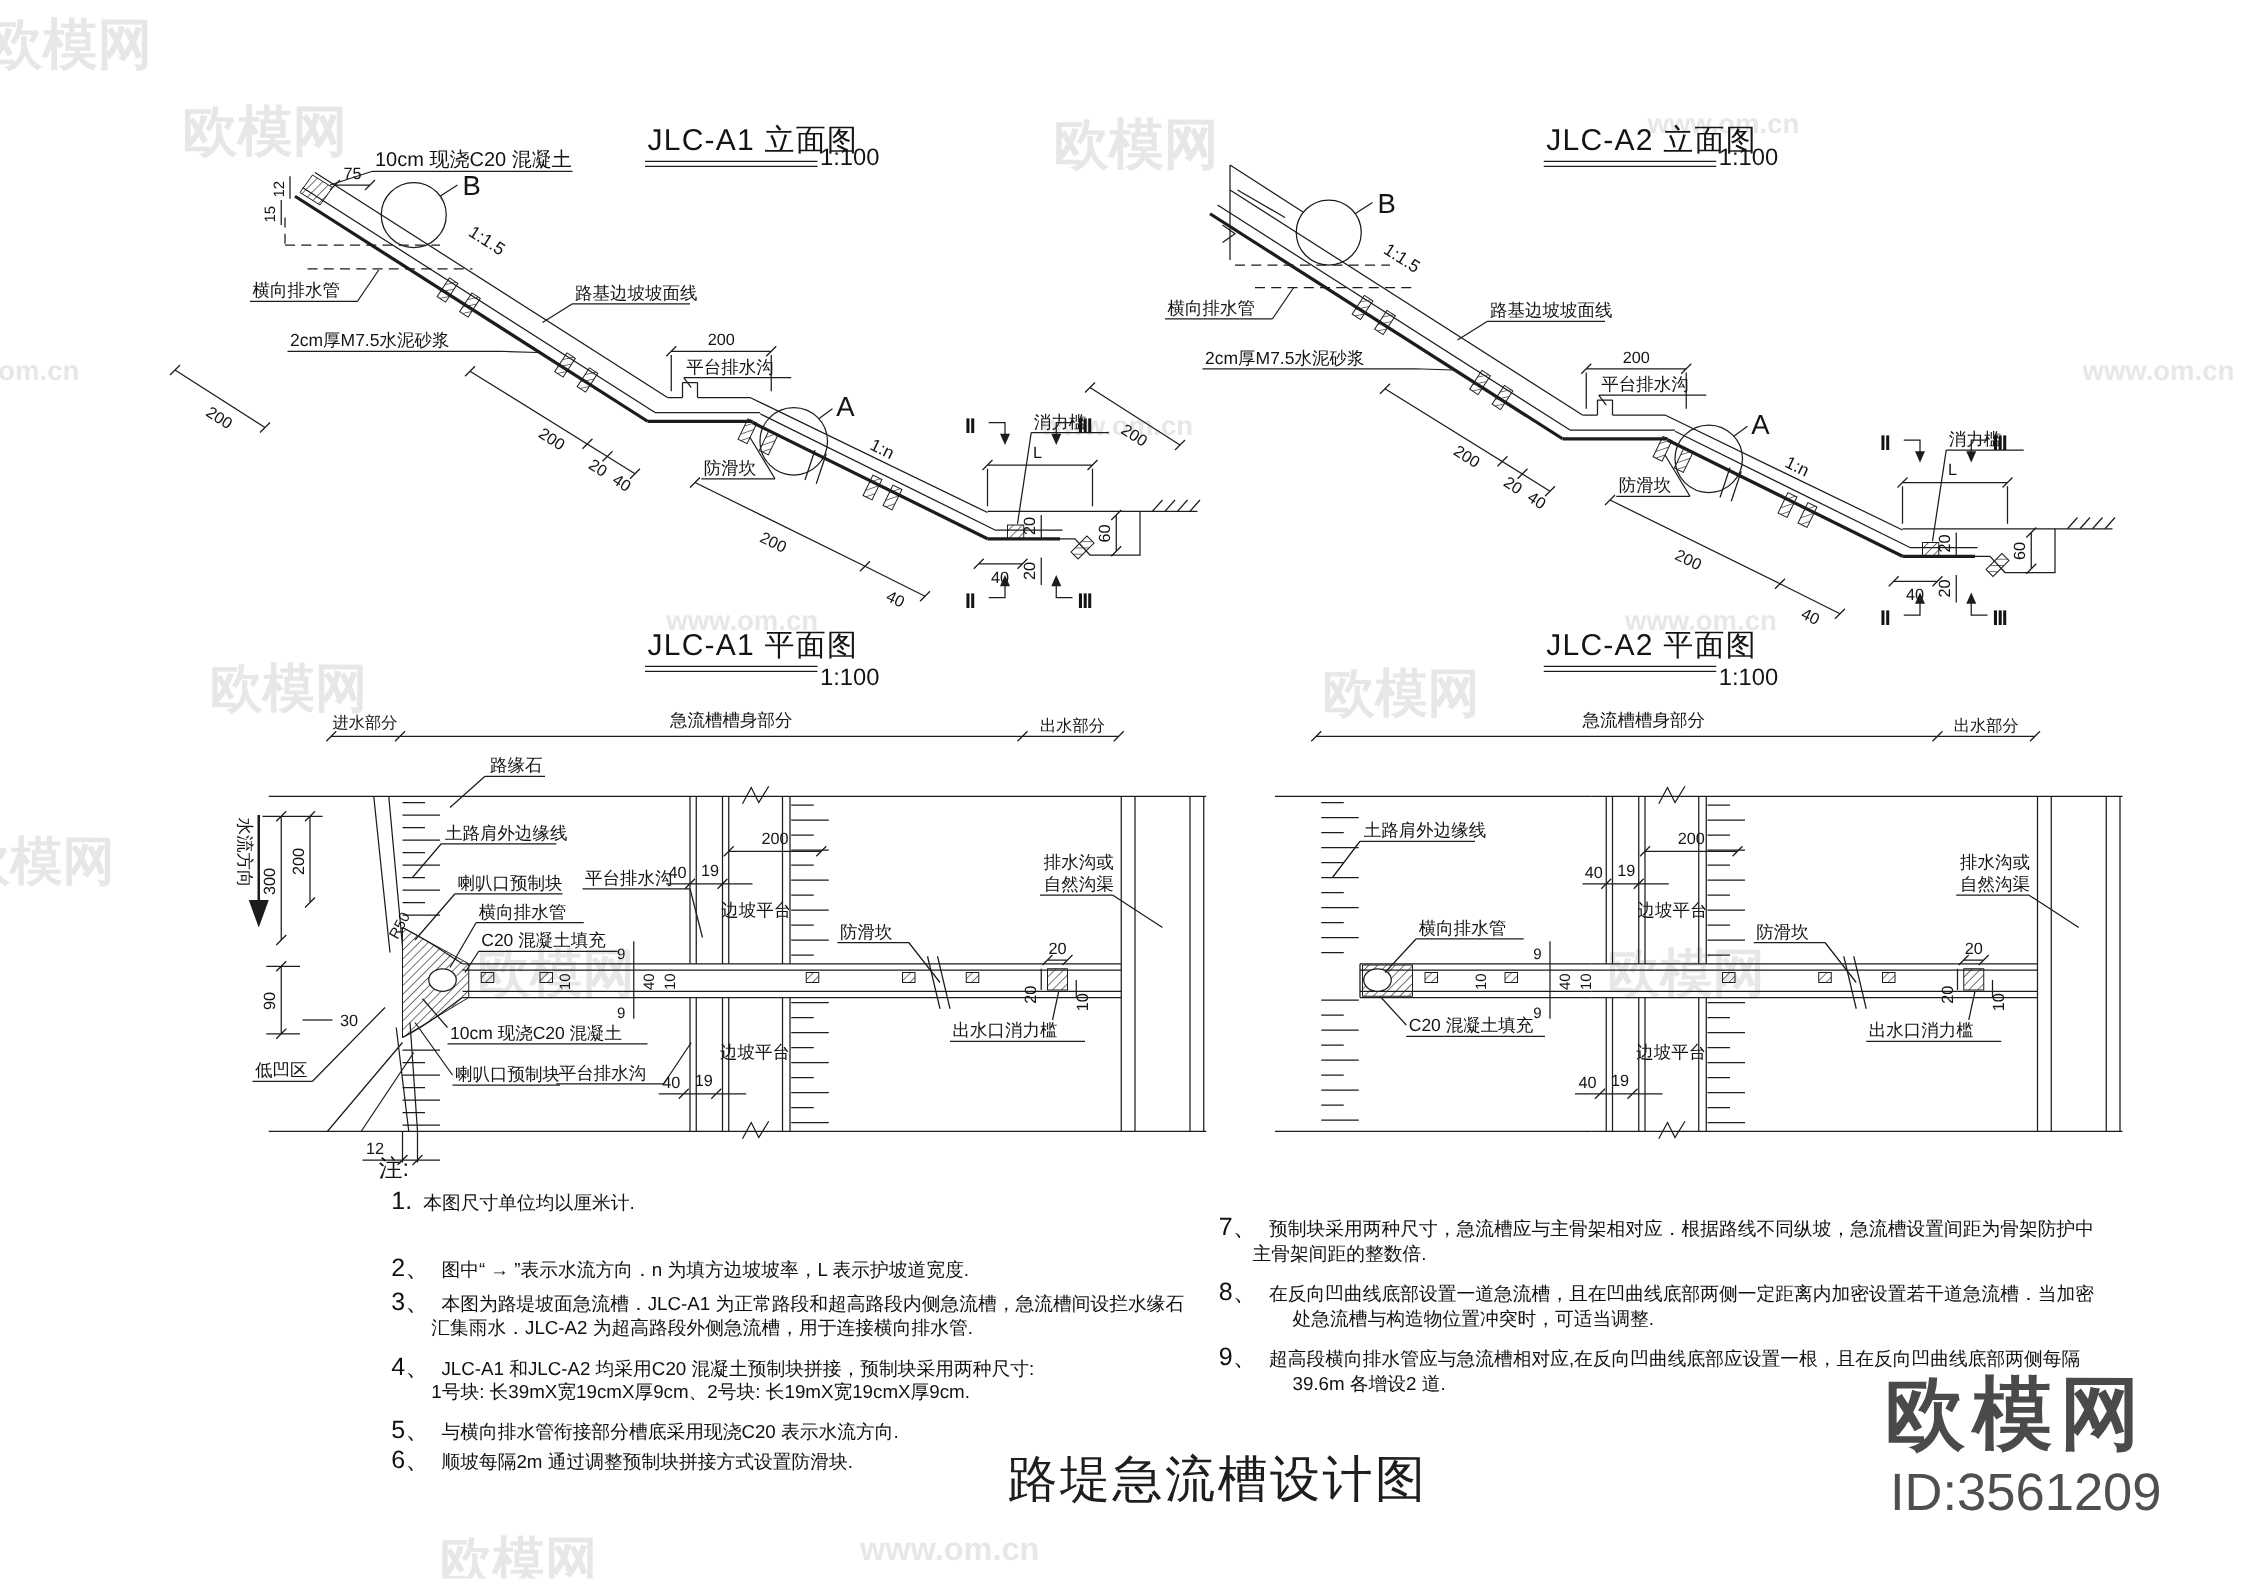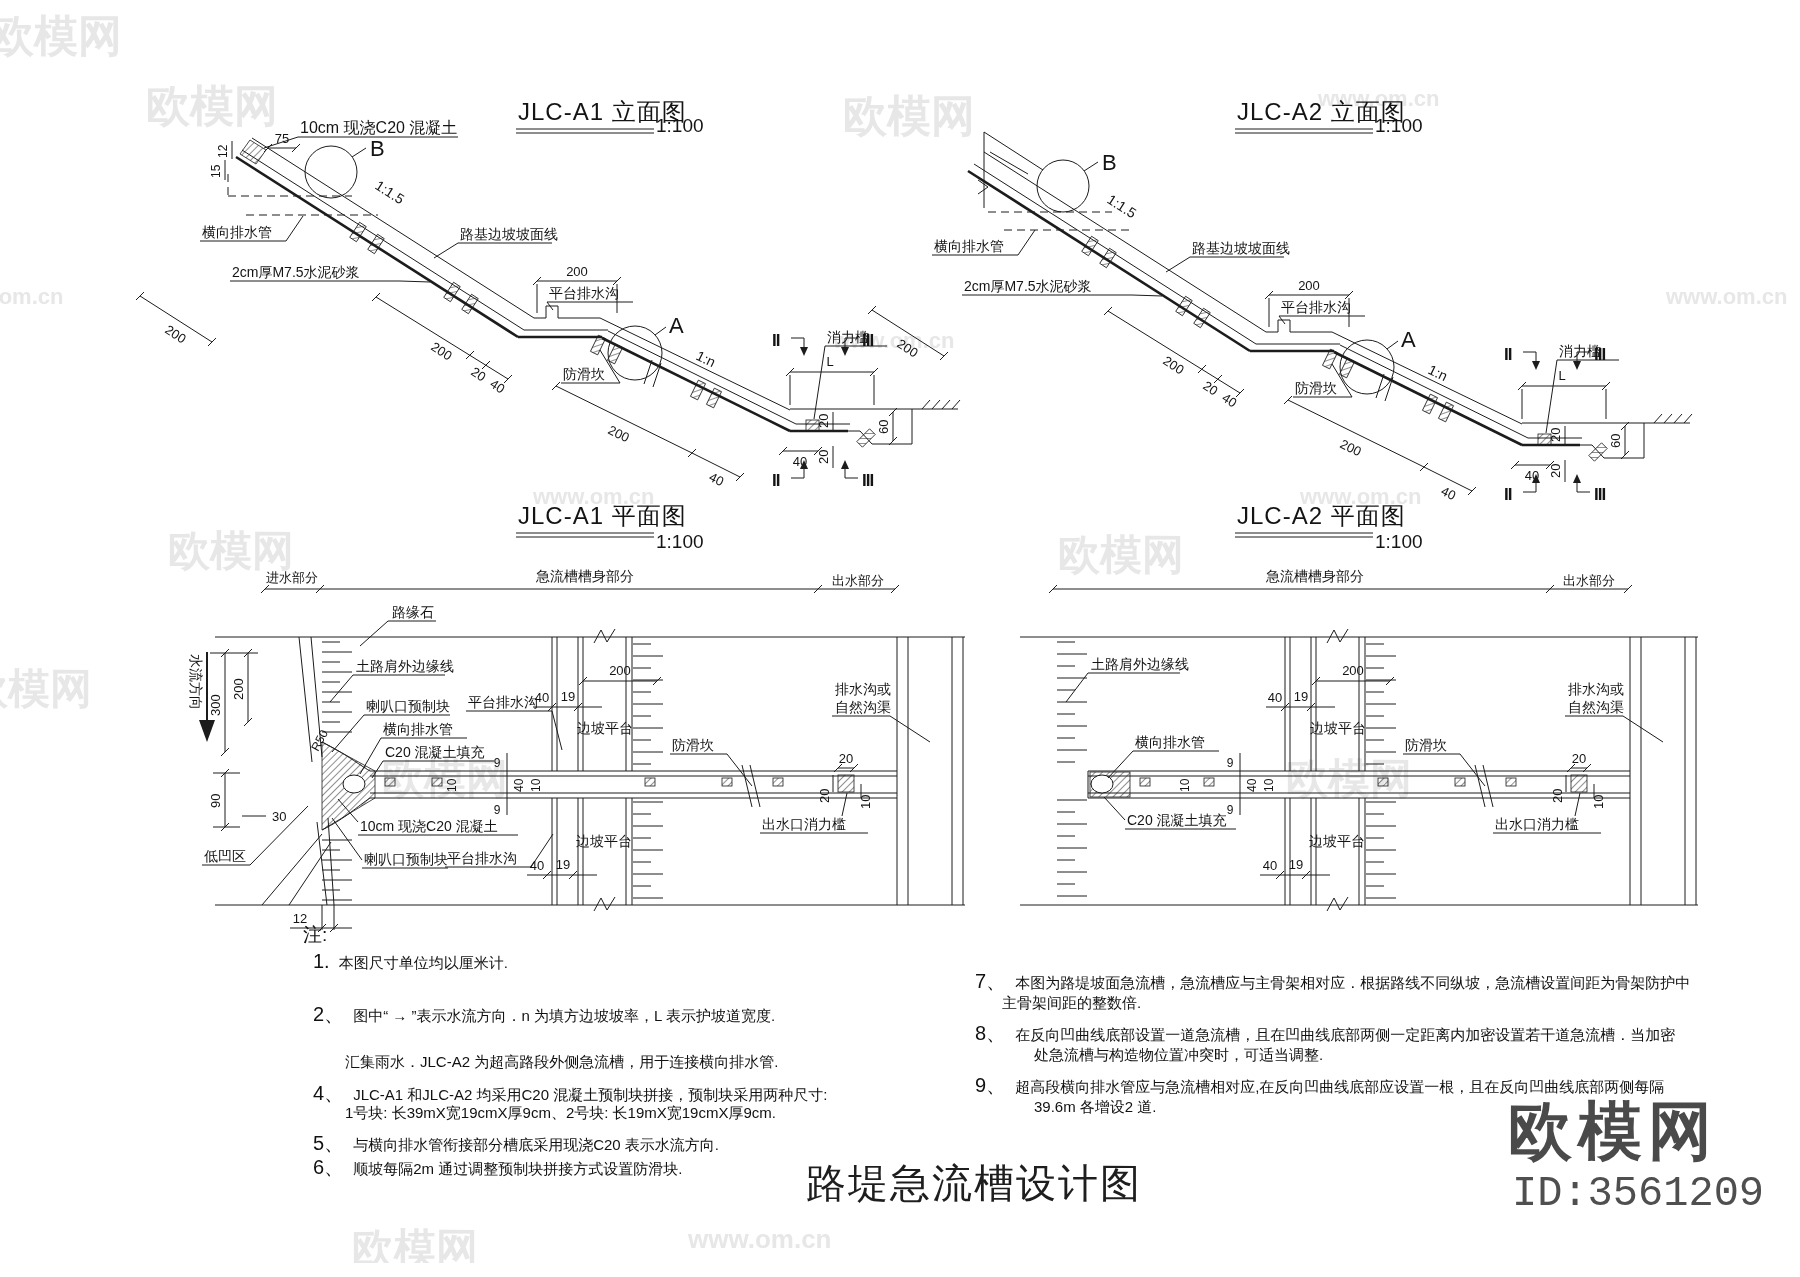--- a/index.html
+++ b/index.html
@@ -22,21 +22,21 @@
   text.ttl{font-size:24px;letter-spacing:1px;}
   text.sc{font-size:19px;}
   text.sec{font-size:17px;font-weight:bold;letter-spacing:-1px;}
   .note-line{position:absolute;font-size:15px;color:#111;white-space:nowrap;z-index:3;}
   .nn{font-size:20px;margin-right:9px;}
   #main-title{position:absolute;left:806px;top:1156px;font-size:40px;letter-spacing:2px;
               color:#1e1e1e;white-space:nowrap;z-index:3;}
   #brand-logo{position:absolute;left:1508px;top:1088px;font-size:64px;font-weight:bold;
               letter-spacing:6px;color:#4a4a4a;white-space:nowrap;z-index:3;}
   #brand-id{position:absolute;left:1512px;top:1170px;font-size:42px;color:#4f4f4f;
-            white-space:nowrap;z-index:3;font-family:Liberation Mono, monospace;}
+            white-space:nowrap;z-index:3;}
 </style>
 </head>
 <body>
 
 <div id="canvas">
 
   <div class="wm" style="left:-10px;top:14px;font-size:44px">欧模网</div>
   <div class="wm" style="left:146px;top:84px;font-size:44px">欧模网</div>
   <div class="wm" style="left:843px;top:94px;font-size:44px">欧模网</div>
   <div class="wm" style="left:1318px;top:88px;font-size:22px">www.om.cn</div>
@@ -425,27 +425,28 @@
         <text class="lb" x="762" y="829">出水口消力槛</text>
         <path class="ln" d="M760,833H868 M842,816L847,793"></path>
         <path class="ln" d="M897,637V905 M908,637V905 M952,637V905 M963,637V905"></path>
       </g>
       </g>
   </svg>
 
   <div class="note-line" style="left:303px;top:922px;font-size:19px">注:</div>
   <div class="note-line" style="left:313px;top:950px"><span class="nn">1.</span><span>本图尺寸单位均以厘米计.</span></div>
   <div class="note-line" style="left:313px;top:1001px"><span class="nn">2、</span><span>图中“ → ”表示水流方向．n 为填方边坡坡率，L 表示护坡道宽度.</span></div>
+  <div class="note-line" style="left:313px;top:1028px"><span class="nn">3、</span><span>本图为路堤坡面急流槽．JLC-A1 为正常路段和超高路段内侧急流槽，急流槽间设拦水缘石</span></div>
   <div class="note-line" style="left:345px;top:1053px">汇集雨水．JLC-A2 为超高路段外侧急流槽，用于连接横向排水管.</div>
   <div class="note-line" style="left:313px;top:1080px"><span class="nn">4、</span><span>JLC-A1 和JLC-A2 均采用C20 混凝土预制块拼接，预制块采用两种尺寸:</span></div>
   <div class="note-line" style="left:345px;top:1104px">1号块: 长39mX宽19cmX厚9cm、2号块: 长19mX宽19cmX厚9cm.</div>
   <div class="note-line" style="left:313px;top:1130px"><span class="nn">5、</span><span>与横向排水管衔接部分槽底采用现浇C20 表示水流方向.</span></div>
   <div class="note-line" style="left:313px;top:1154px"><span class="nn">6、</span><span>顺坡每隔2m 通过调整预制块拼接方式设置防滑块.</span></div>
 
-  <div class="note-line" style="left:975px;top:968px"><span class="nn">7、</span><span>本图为路堤坡面急流槽，急流槽应与主骨架相对应．根据路线不同纵坡，急流槽设置间距为骨架防护中</span></div>
+  <div class="note-line" style="left:975px;top:968px"><span class="nn">7、</span><span>预制块采用两种尺寸，急流槽应与主骨架相对应．根据路线不同纵坡，急流槽设置间距为骨架防护中</span></div>
   <div class="note-line" style="left:1002px;top:994px">主骨架间距的整数倍.</div>
   <div class="note-line" style="left:975px;top:1020px"><span class="nn">8、</span><span>在反向凹曲线底部设置一道急流槽，且在凹曲线底部两侧一定距离内加密设置若干道急流槽．当加密</span></div>
   <div class="note-line" style="left:1034px;top:1046px">处急流槽与构造物位置冲突时，可适当调整.</div>
   <div class="note-line" style="left:975px;top:1072px"><span class="nn">9、</span><span>超高段横向排水管应与急流槽相对应,在反向凹曲线底部应设置一根，且在反向凹曲线底部两侧每隔</span></div>
   <div class="note-line" style="left:1034px;top:1098px">39.6m 各增设2 道.</div>
 
   <div id="main-title">路堤急流槽设计图</div>
   <div id="brand-logo">欧模网</div>
   <div id="brand-id">ID:3561209</div>
 </div>

